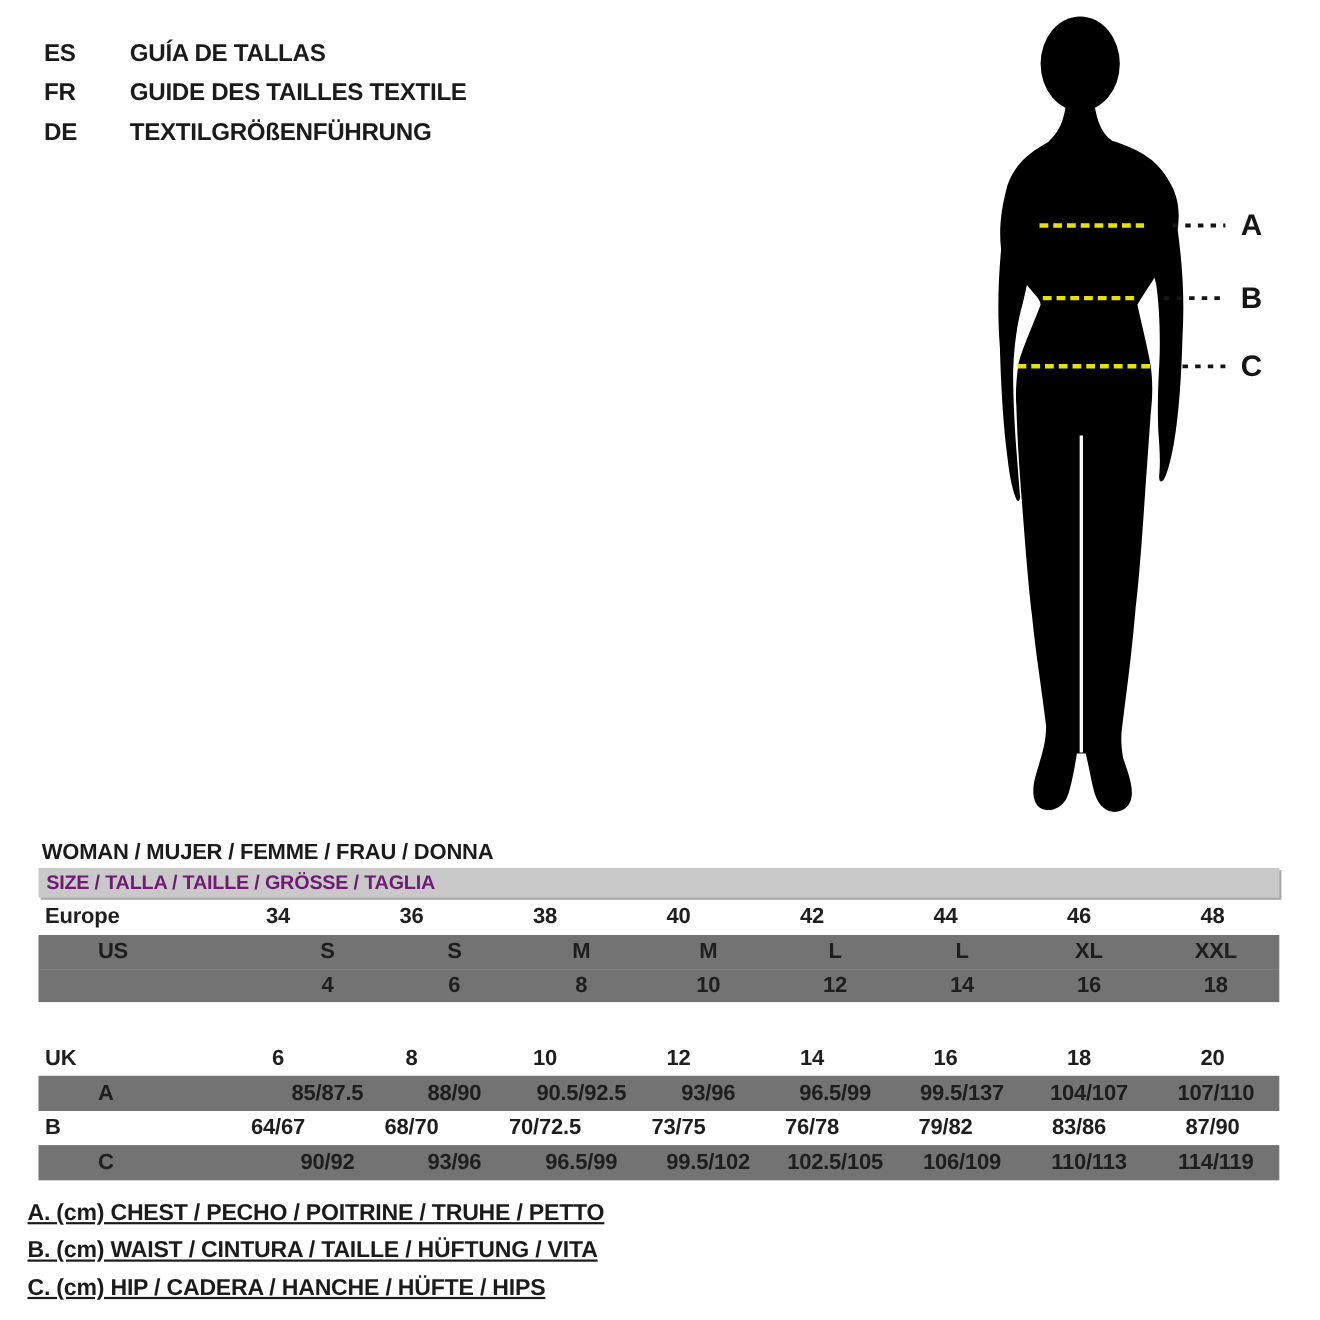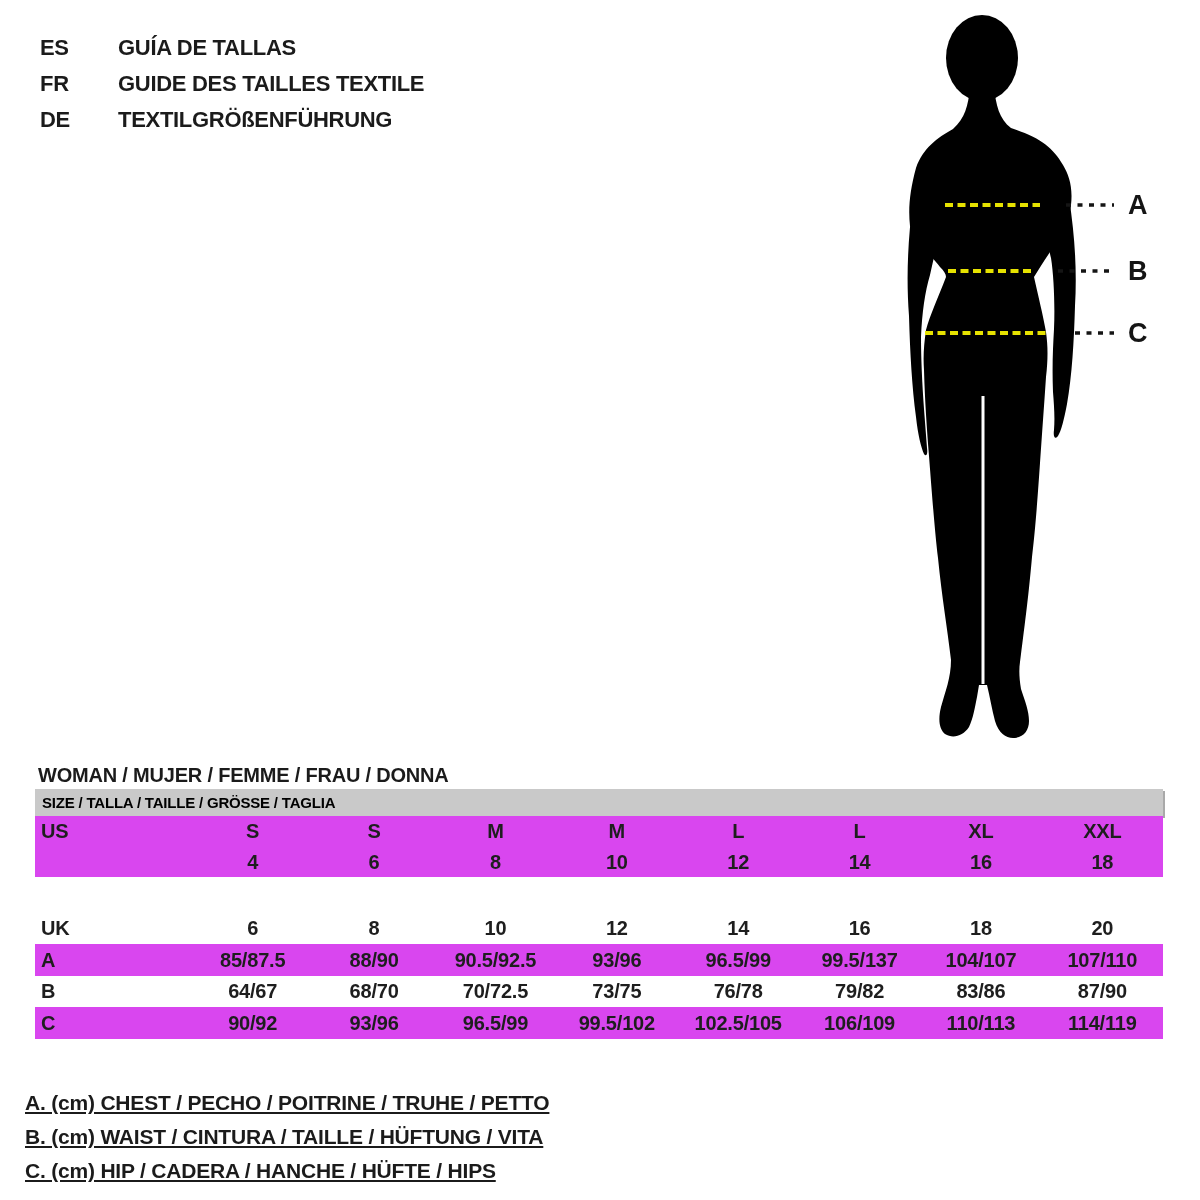--- a/index.html
+++ b/index.html
@@ -15,24 +15,24 @@
   
   .figure{position:absolute;left:893px;top:8px;}
   .figure text{font-family:"Liberation Sans","DejaVu Sans",sans-serif;font-weight:700;font-size:27px;fill:#151515;}
   
   .section-title{position:absolute;left:38px;top:764px;font-size:20px;font-weight:700;letter-spacing:-0.2px;text-align:right;}
   
   .size-table{position:absolute;left:35px;top:789px;width:1128px;}
   .thead{
     height:27px;background:#c9c9c9;box-shadow:2px 2px 0 #a9a9a9;
     display:flex;align-items:center;padding-left:7px;box-sizing:border-box;
-    font-size:15px;font-weight:700;color:#000000;letter-spacing:-0.2px;
+    font-size:18px;font-weight:700;color:#701a75;letter-spacing:-0.2px;
   }
   .trow{display:grid;grid-template-columns:157px repeat(8,1fr);align-items:center;}
-  .trow.striped{background:#d946ef;}
+  .trow.striped{background:#737373;padding-left:48px;}
   .trow .cell{font-size:20px;font-weight:700;text-align:center;letter-spacing:-0.2px;color:#1e1e1e;}
   .trow .cell.label{text-align:left;padding-left:6px;}
   .trow.r1{height:34px;}
   .trow.r2{height:31px;}
   .trow.r3{height:30px;}
   .trow.r4{height:31px;margin-top:36px;}
   .trow.r5{height:32px;}
   .trow.r6{height:31px;}
   .trow.r7{height:32px;}
   
@@ -132,20 +132,31 @@
     <line x1="32" y1="325" x2="155" y2="325" stroke="#e6e200" stroke-width="4" stroke-dasharray="8 4.5"></line>
     <line x1="182" y1="325" x2="221" y2="325" stroke="#151515" stroke-width="3.5" stroke-dasharray="5 6.5"></line>
     <text x="235" y="334">C</text>
   </svg>
 
   <div class="section-title">WOMAN / MUJER / FEMME / FRAU / DONNA</div>
 
   <div class="size-table">
     <div class="thead">SIZE / TALLA / TAILLE / GRÖSSE / TAGLIA</div>
 
+    <div class="trow r1">
+      <div class="cell label">Europe</div>
+      <div class="cell">34</div>
+      <div class="cell">36</div>
+      <div class="cell">38</div>
+      <div class="cell">40</div>
+      <div class="cell">42</div>
+      <div class="cell">44</div>
+      <div class="cell">46</div>
+      <div class="cell">48</div>
+    </div>
 
     <div class="trow r2 striped">
       <div class="cell label">US</div>
       <div class="cell">S</div>
       <div class="cell">S</div>
       <div class="cell">M</div>
       <div class="cell">M</div>
       <div class="cell">L</div>
       <div class="cell">L</div>
       <div class="cell">XL</div>

